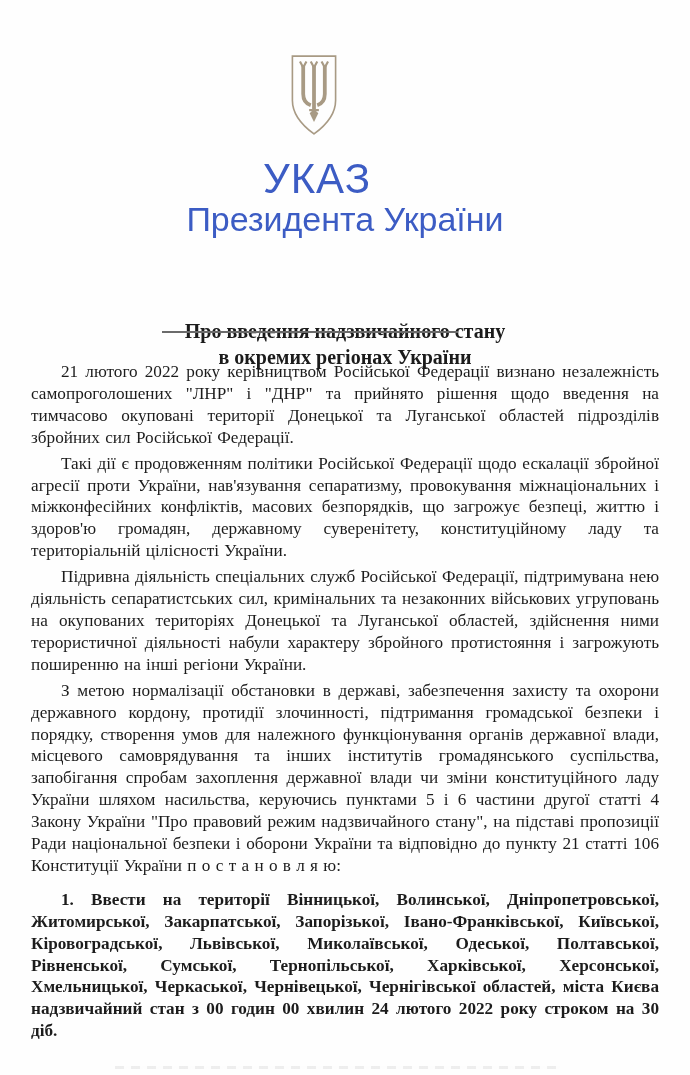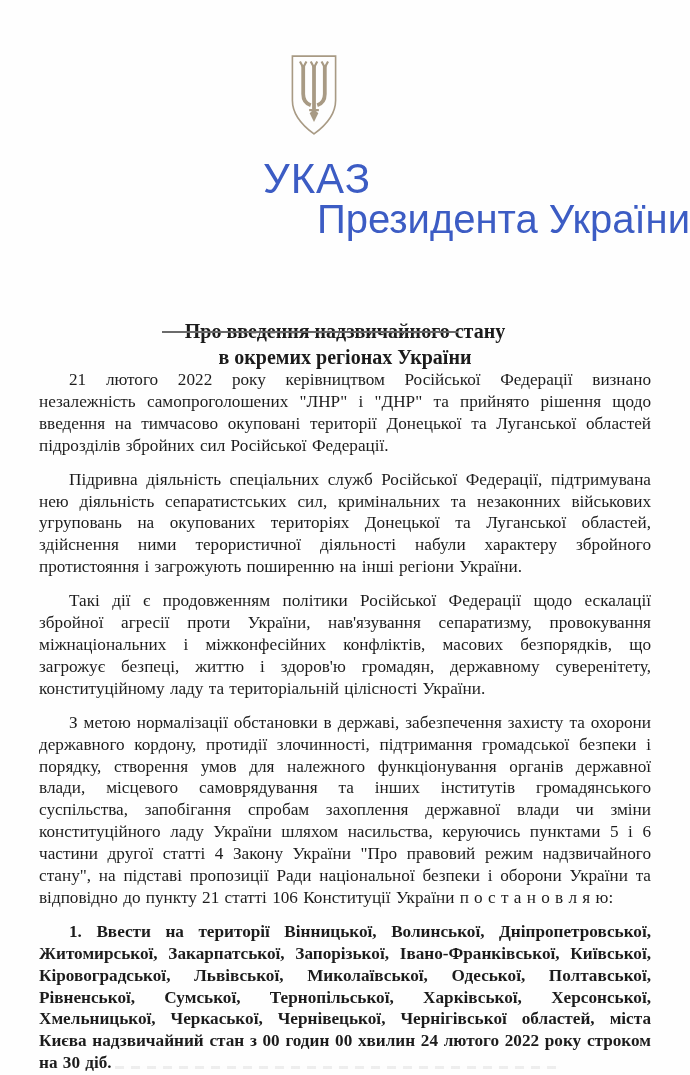--- a/index.html
+++ b/index.html
@@ -27,23 +27,22 @@
     font-family: "Liberation Sans", sans-serif;
     color: #3c5cc4;
   }
   .title-main {
     font-size: 42px;
     line-height: 42px;
     letter-spacing: 1px;
     transform: translateX(-28px);
   }
   .title-sub {
-    font-size: 40px;
+    font-size: 34px;
     line-height: 38px;
-    text-align: right;
   }
   .subtitle {
     position: absolute;
     top: 274px; left: 0;
     width: 690px;
     text-align: center;
     font-weight: bold;
     font-size: 20px;
     line-height: 26px;
     color: #1b1b1b;
@@ -59,21 +58,21 @@
     position: absolute;
     top: 357px; left: 27px;
     width: 636px;
     font-size: 17.2px;
     line-height: 21.9px;
     color: #1c1c1c;
     text-align: justify;
     word-spacing: 1px;
   }
   .body-text p {
-    margin: 12px;
+    margin: 4px;
     text-indent: 30px;
   }
   .body-text p.gap-before { margin-top: 12px; font-weight: bold; }
   .decree-verb {
     font-weight: normal;
   }
   .scan-artifact-bottom {
     position: absolute;
     top: 1066px; left: 115px;
     width: 445px; height: 3px;
@@ -115,21 +114,21 @@
 
   <div class="subtitle">
     <div>Про введення надзвичайного стану</div>
     <div>в окремих регіонах України</div>
   </div>
 
   <div class="rule"></div>
 
   <div class="body-text">
     <p>21 лютого 2022 року керівництвом Російської Федерації визнано незалежність самопроголошених "ЛНР" і "ДНР" та прийнято рішення щодо введення на тимчасово окуповані території Донецької та Луганської областей підрозділів збройних сил Російської Федерації.</p>
+    <p>Такі дії є продовженням політики Російської Федерації щодо ескалації збройної агресії проти України, нав'язування сепаратизму, провокування міжнаціональних і міжконфесійних конфліктів, масових безпорядків, що загрожує безпеці, життю і здоров'ю громадян, державному суверенітету, конституційному ладу та територіальній цілісності України.</p>
     <p>Підривна діяльність спеціальних служб Російської Федерації, підтримувана нею діяльність сепаратистських сил, кримінальних та незаконних військових угруповань на окупованих територіях Донецької та Луганської областей, здійснення ними терористичної діяльності набули характеру збройного протистояння і загрожують поширенню на інші регіони України.</p>
-    <p>Такі дії є продовженням політики Російської Федерації щодо ескалації збройної агресії проти України, нав'язування сепаратизму, провокування міжнаціональних і міжконфесійних конфліктів, масових безпорядків, що загрожує безпеці, життю і здоров'ю громадян, державному суверенітету, конституційному ладу та територіальній цілісності України.</p>
     <p><span>З метою нормалізації обстановки в державі, забезпечення захисту та охорони державного кордону, протидії злочинності, підтримання громадської безпеки і порядку, створення умов для належного функціонування органів державної влади, місцевого самоврядування та інших інститутів громадянського суспільства, запобігання спробам захоплення державної влади чи зміни конституційного ладу України шляхом насильства, керуючись пунктами 5 і 6 частини другої статті 4 Закону України "Про правовий режим надзвичайного стану", на підставі пропозиції Ради національної безпеки і оборони України та відповідно до пункту 21 статті 106 Конституції України </span><span class="decree-verb">п о с т а н о в л я ю</span><span>:</span></p>
     <p class="gap-before">1. Ввести на території Вінницької, Волинської, Дніпропетровської, Житомирської, Закарпатської, Запорізької, Івано-Франківської, Київської, Кіровоградської, Львівської, Миколаївської, Одеської, Полтавської, Рівненської, Сумської, Тернопільської, Харківської, Херсонської, Хмельницької, Черкаської, Чернівецької, Чернігівської областей, міста Києва надзвичайний стан з 00 годин 00 хвилин 24 лютого 2022 року строком на 30 діб.</p>
   </div>
 
   <div class="scan-artifact-bottom"></div>
 
 </div>
 
 </body></html>

